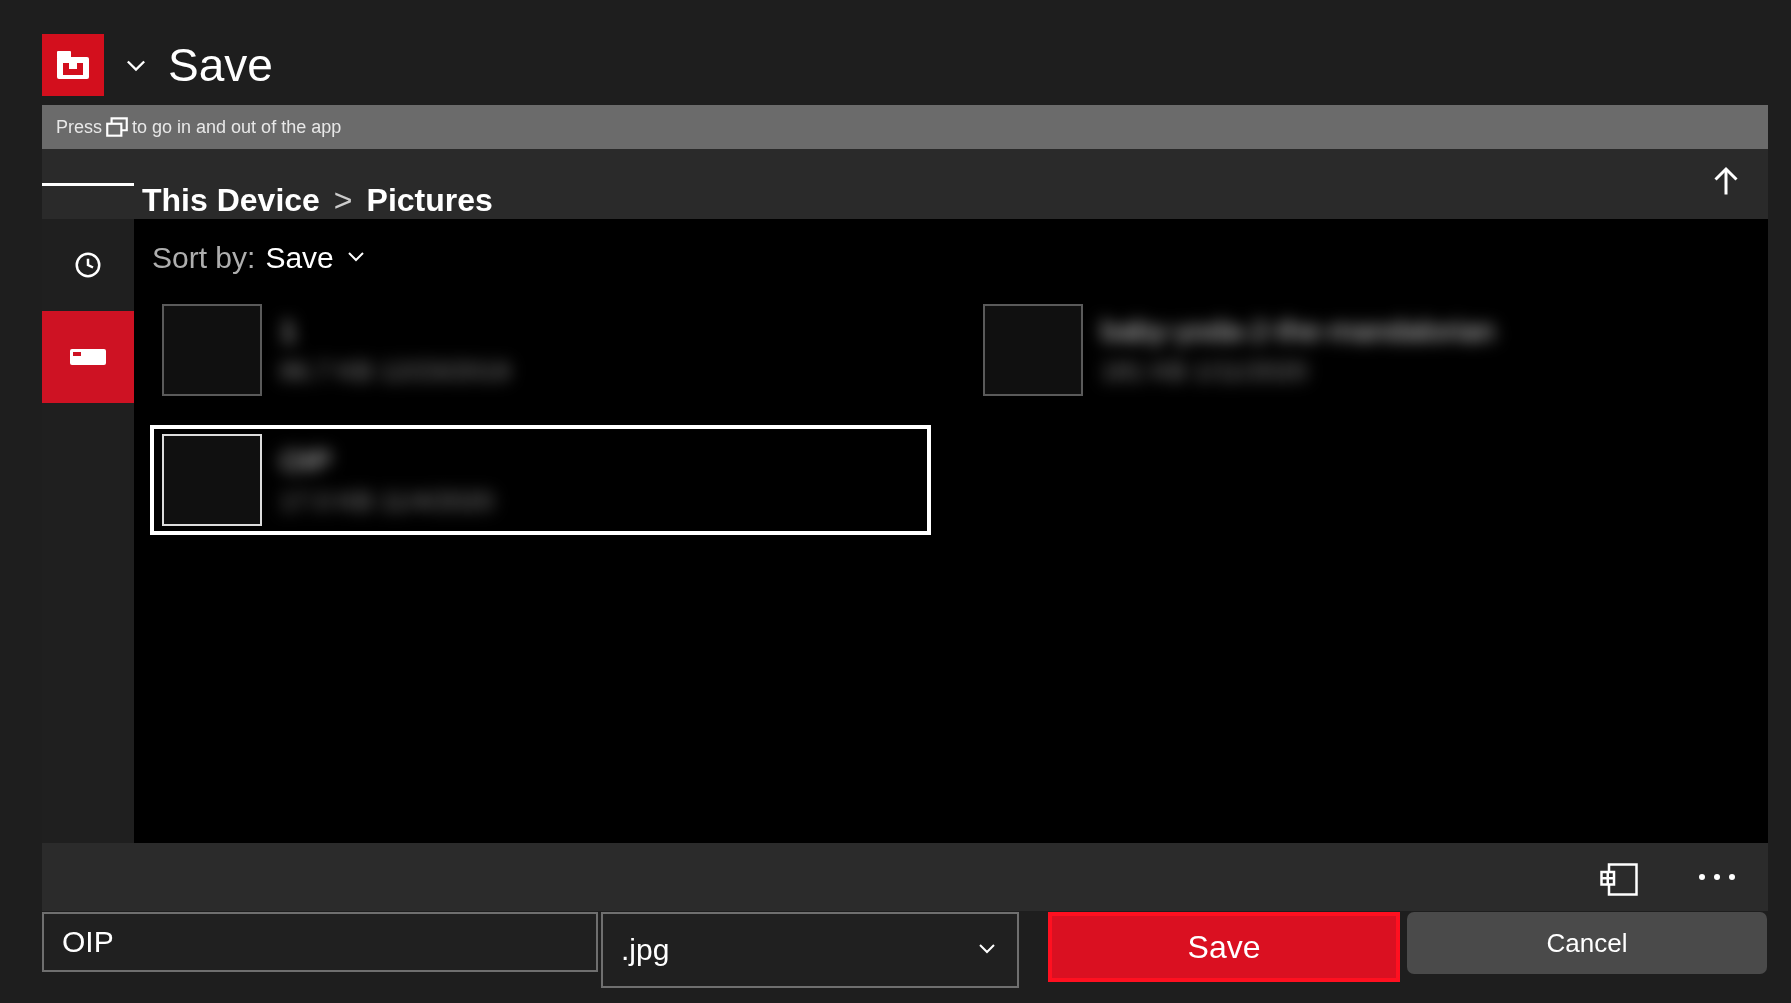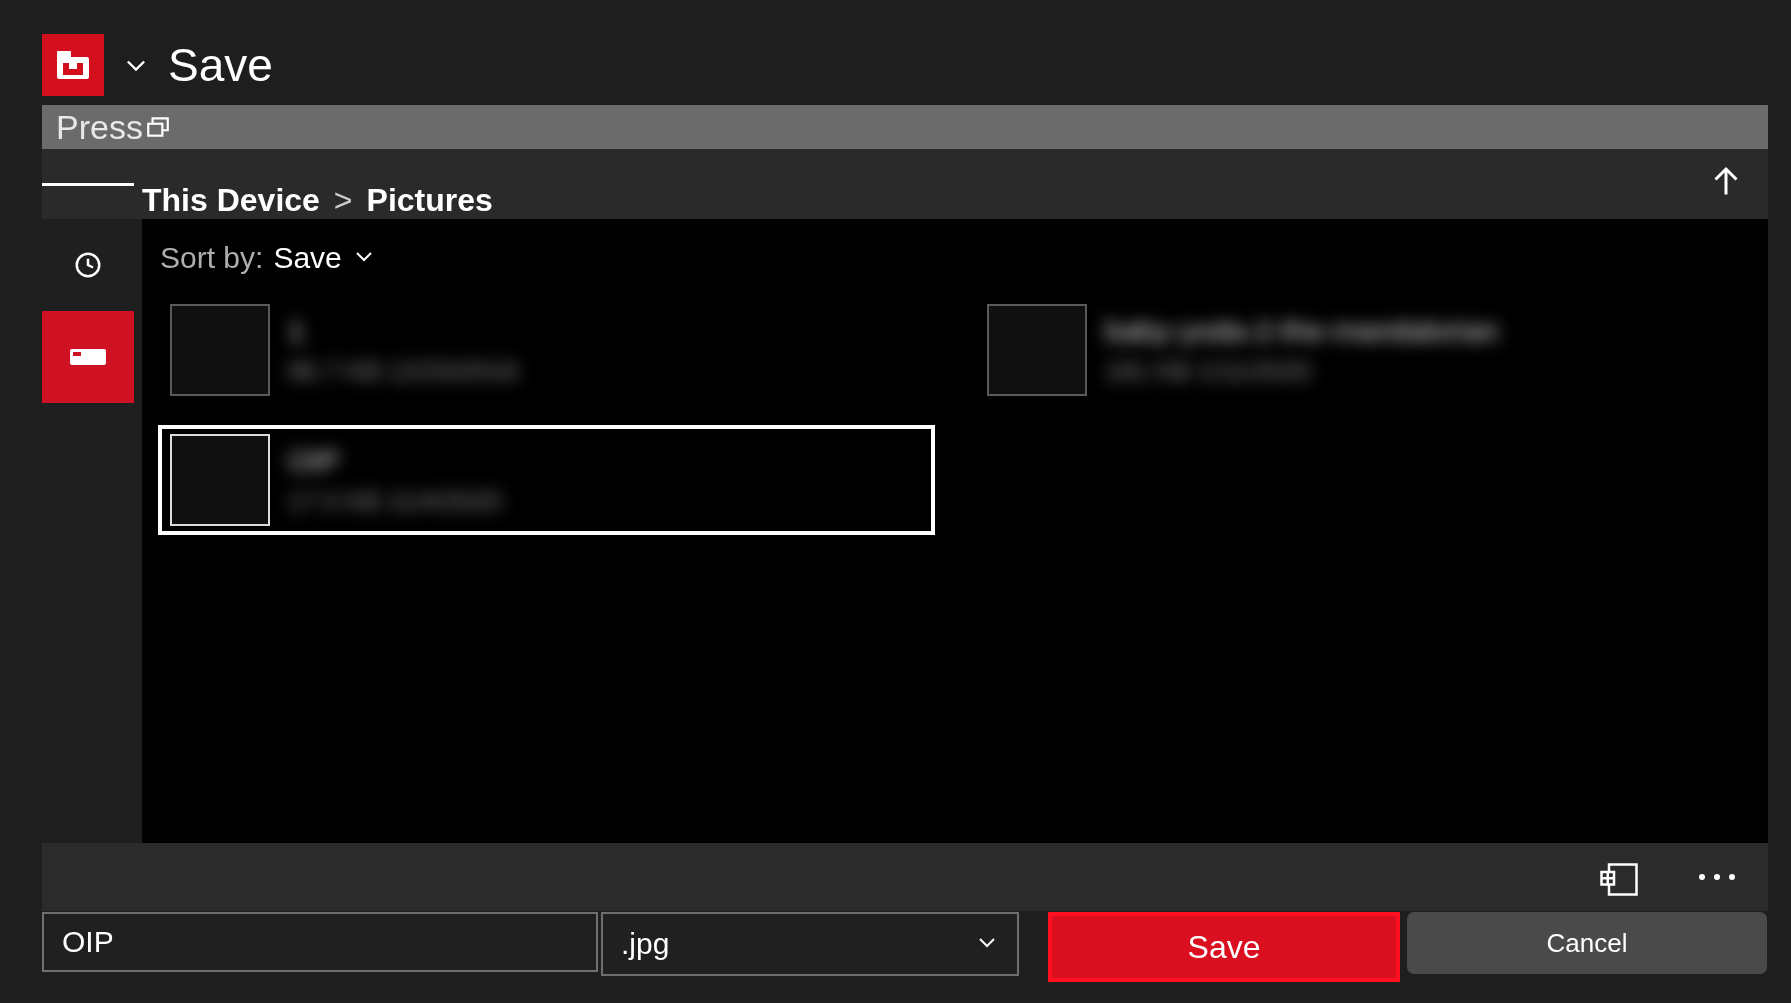--- a/index.html
+++ b/index.html
@@ -36,21 +36,21 @@
     width: 28px; height: 28px; color: #ddd;
   }
   .title-text { font-size: 46px; font-weight: 300; color: #fff; }
 
   
   .hintbar {
     background: #6b6b6b;
     height: 44px;
     display: flex; align-items: center;
     padding: 0 14px;
-    font-size: 34px;
+    font-size: 18px;
     color: #e8e8e8;
   }
   .hintbar .small-icon {
     display:inline-flex; align-items:center; justify-content:center;
     width: 26px; height: 26px; margin: 0 2px;
   }
 
   
   .navrow {
     background: #2a2a2a;
@@ -74,21 +74,20 @@
     position:absolute; right: 18px; top: 8px;
     width: 48px; height: 48px;
     display:flex; align-items:center; justify-content:center;
     cursor:pointer;
   }
 
   
   .body {
     display:flex;
     height: 624px;
-    gap: 8px;
   }
   .sidebar {
     width: 92px;
     background: #1f1f1f;
     display:flex; flex-direction:column; align-items:center;
   }
   .side-item {
     width: 92px; height: 92px;
     display:flex; align-items:center; justify-content:center;
     cursor:pointer;
@@ -162,21 +161,21 @@
   }
   .filename-input {
     width: 556px; height: 60px;
     background:#202020;
     border: 2px solid #6f6f6f;
     color:#fff;
     font-size: 30px;
     padding: 0 18px;
   }
   .select-wrap {
-    width: 418px; height: 64px;
+    width: 418px; height: 76px;
     background:#202020;
     border: 2px solid #6f6f6f;
     display:flex; align-items:center; justify-content:space-between;
     padding: 0 18px;
     cursor:pointer;
   }
   .select-wrap span { font-size: 30px; color:#fff; }
   .save-button {
     width: 352px; height: 70px;
     background:#da1021;
@@ -223,20 +222,21 @@
   </div>
 
   <div class="hintbar">
     <span>Press</span>
     <span class="small-icon">
       <svg viewBox="0 0 24 24" stroke="#e8e8e8">
         <rect x="3" y="9" width="13" height="11"></rect>
         <polyline points="7 9 7 4 21 4 21 15 16 15"></polyline>
       </svg>
     </span>
+    <span>to go in and out of the app</span>
   </div>
 
   <div class="navrow">
     <div class="hamburger">
       <div></div>
         <div></div>
         <div></div>
     </div>
     <div class="breadcrumb">
       <span>This Device</span>

